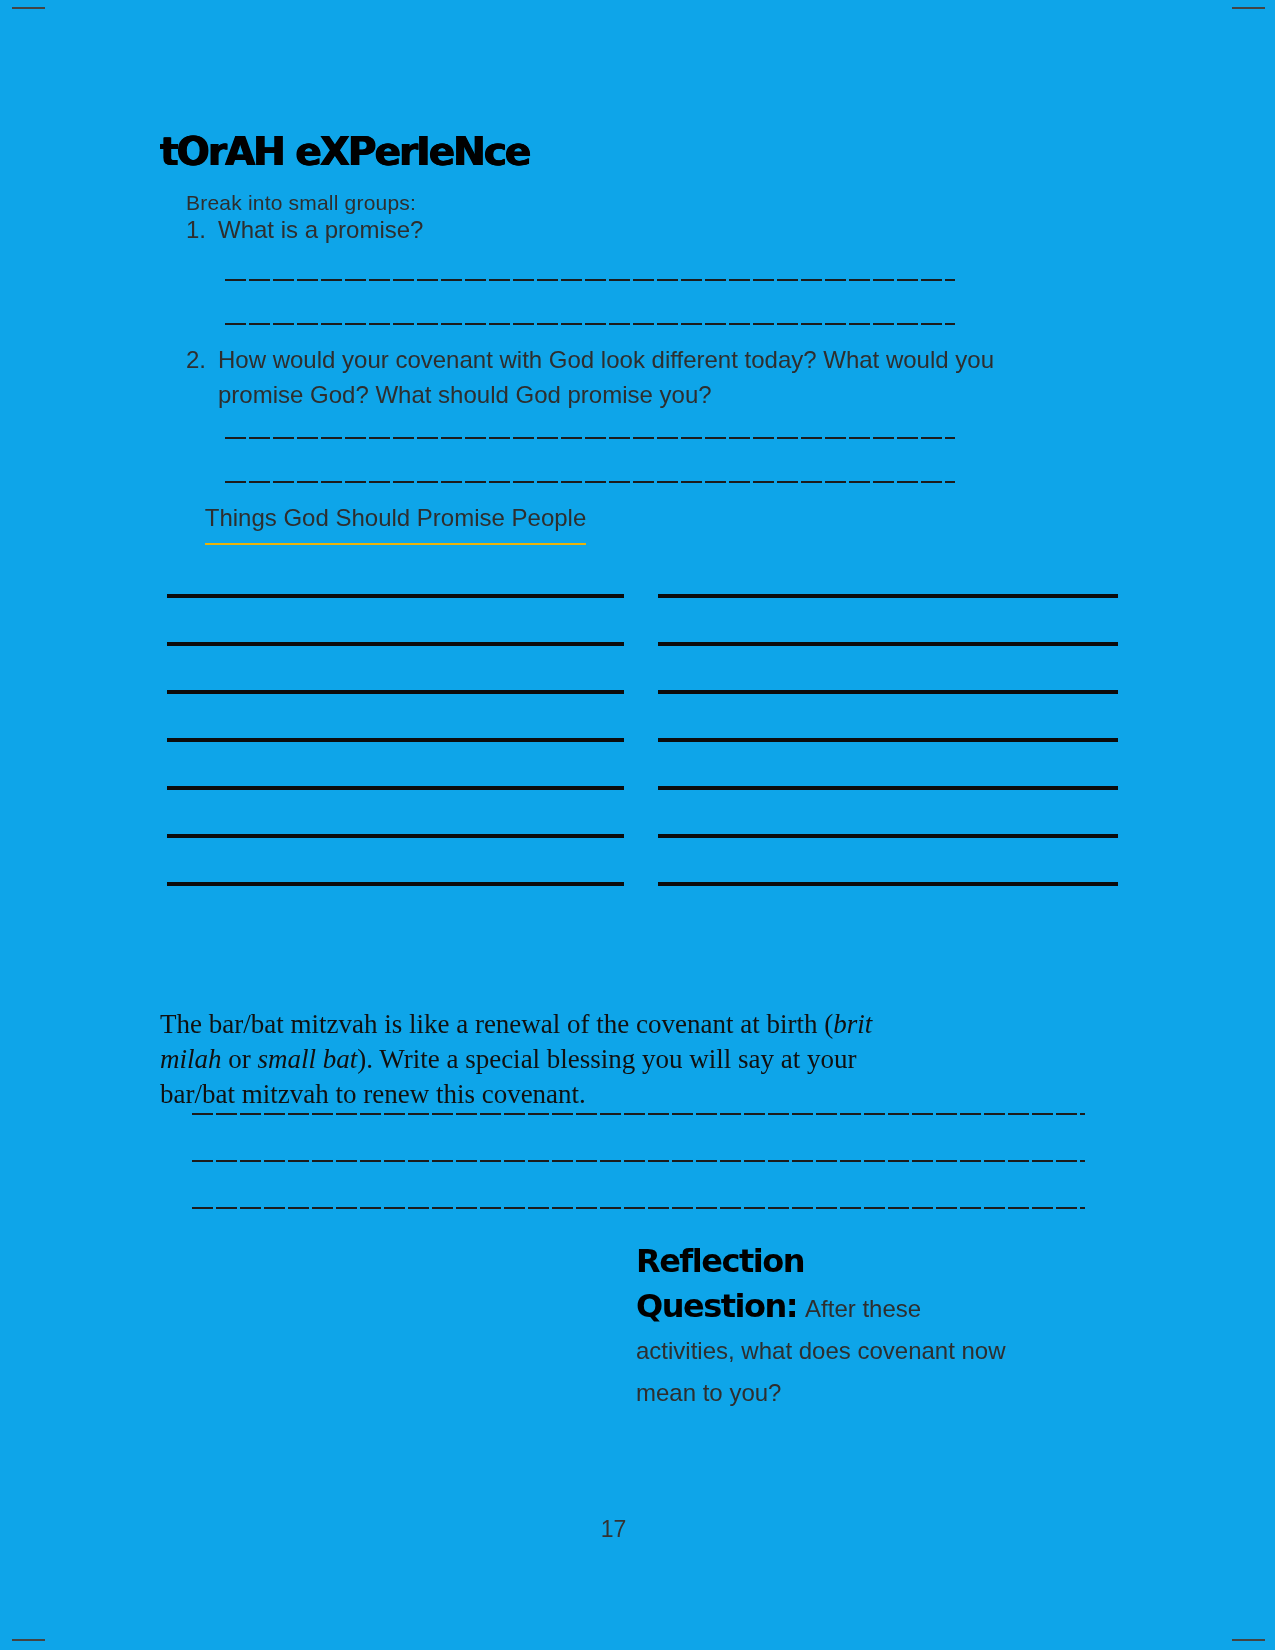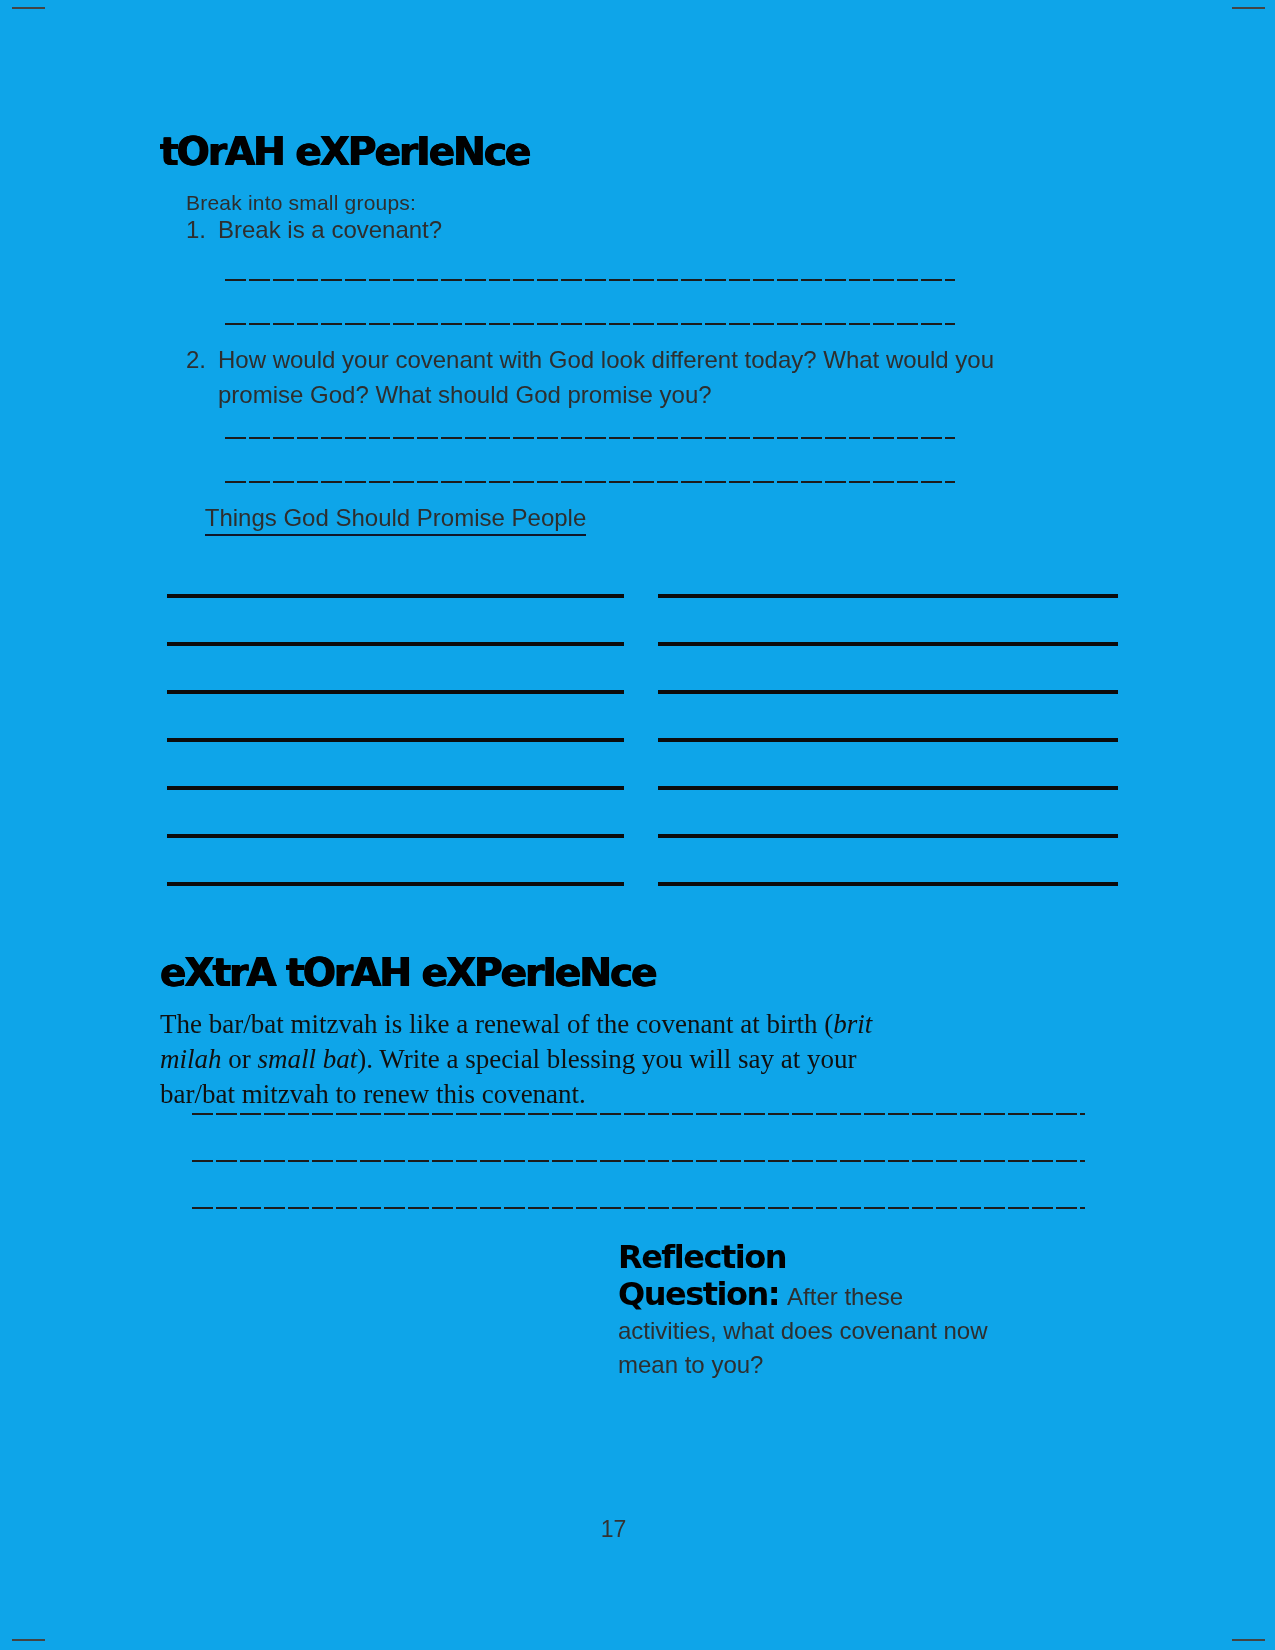--- a/index.html
+++ b/index.html
@@ -60,41 +60,41 @@
   }
   #q1-lines .dash-line + .dash-line,
   #q2-lines .dash-line + .dash-line{margin-top:42px;}
   #extra-lines .dash-line + .dash-line{margin-top:45px;}
 
   
   .col-header{
     position:absolute;top:504px;
     font-size:24px;text-align:center;
   }
-  .col-header span{border-bottom:2px solid #0f172a;padding-bottom:3px;}
+  .col-header span{border-bottom:2px solid #eab308;padding-bottom:12px;}
   #header-left{left:167px;width:457px;}
   #header-right{left:658px;width:460px;}
   .solid-col{position:absolute;top:594px;}
   #col-left{left:167px;width:457px;}
   #col-right{left:658px;width:460px;}
   .solid-line{height:4px;background:#0c0c0c;}
   .solid-line + .solid-line{margin-top:44px;}
 
   
   .serif-para{
     position:absolute;left:160px;top:980px;width:762px;
     font-family:"Liberation Serif",serif;
     font-size:27px;line-height:35px;color:#101010;
   }
   .serif-para em{font-style:italic;}
 
   
   .reflection{
-    position:absolute;left:618px;top:1240px;width:386px;
-    font-size:24px;line-height:34px;
+    position:absolute;left:636px;top:1240px;width:386px;
+    font-size:24px;line-height:42px;
   }
   .reflection-label{
     font-family:"DejaVu Sans",sans-serif;
     font-weight:700;
     font-size:32px;
     letter-spacing:-1.5px;
     color:#000;
     margin-right:8px;
   }
 
@@ -112,21 +112,21 @@
   <div class="crop tr"></div>
   <div class="crop bl"></div>
   <div class="crop br"></div>
 
   <h1 id="title-main" class="funky-title">tOrAH eXPerIeNce</h1>
 
   <p class="intro light">Break into small groups:</p>
 
   <div id="question-1" class="question light">
     <span class="q-num">1.</span>
-    <span class="q-text">Break is a covenant?</span>
+    <span class="q-text">What is a promise?</span>
   </div>
 
   <div id="q1-lines" class="dash-group">
       <div class="dash-line"></div>
       <div class="dash-line"></div>
     </div>
 
   <div id="question-2" class="question light">
     <span class="q-num">2.</span>
     <span class="q-text">How would your covenant with God look different today? What would you promise God? What should God promise you?</span>
@@ -153,21 +153,20 @@
   <div id="col-right" class="solid-col">
       <div class="solid-line"></div>
       <div class="solid-line"></div>
       <div class="solid-line"></div>
       <div class="solid-line"></div>
       <div class="solid-line"></div>
       <div class="solid-line"></div>
       <div class="solid-line"></div>
     </div>
 
-  <h2 id="title-extra" class="funky-title">eXtrA tOrAH eXPerIeNce</h2>
 
   <p class="serif-para"><span>The bar/bat mitzvah is like a renewal of the covenant at birth (</span><em>brit milah</em><span> or </span><em>small bat</em><span>). Write a special blessing you will say at your bar/bat mitzvah to renew this covenant.</span></p>
 
   <div id="extra-lines" class="dash-group">
       <div class="dash-line"></div>
       <div class="dash-line"></div>
       <div class="dash-line"></div>
     </div>
 
   <div class="reflection light">

